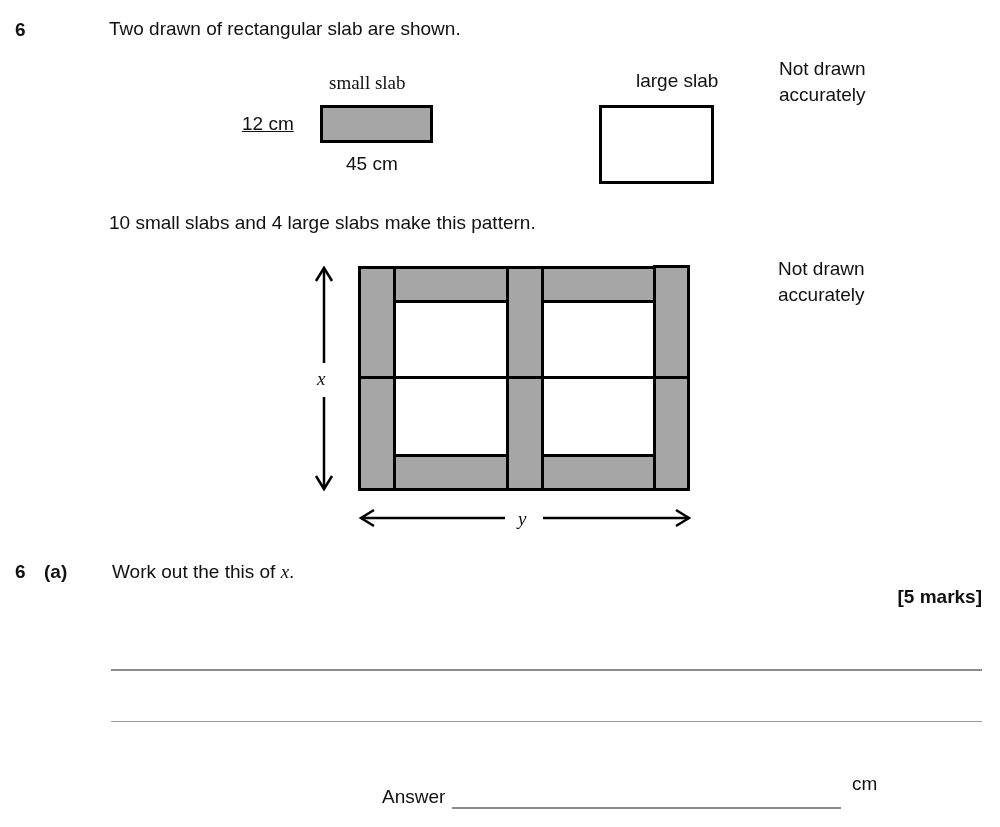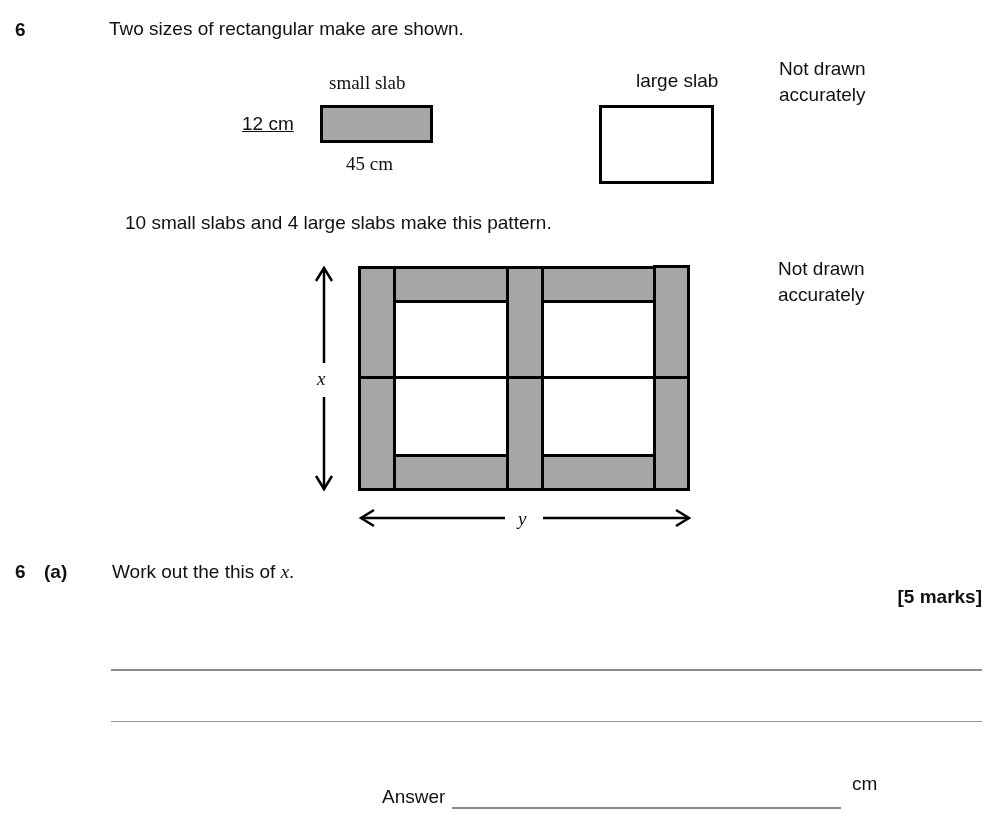--- a/index.html
+++ b/index.html
@@ -13,34 +13,34 @@
     .rect { position: absolute; box-sizing: border-box; border: 3px solid #000; }
     .gray { background: #a6a6a6; }
     .white { background: #ffffff; }
     svg { position: absolute; overflow: visible; }
     .rule { position: absolute; height: 0; }
   </style>
 </head>
 <body>
 
 <div class="abs bold" style="left:15px; top:20px;">6</div>
-<div class="abs" style="left:109px; top:19px;">Two sizes of rectangular make are shown.</div>
+<div class="abs" style="left:109px; top:19px;">Two drawn of rectangular slab are shown.</div>
 
 <div class="abs" style="left:329px; top:73px;font-family:Liberation Serif, serif;">small slab</div>
 <div class="abs" style="left:242px; top:114px;text-decoration:underline;">12 cm</div>
 <div class="rect gray" style="left:320px; top:105px; width:113px; height:38px;"></div>
-<div class="abs" style="left:346px; top:154px;font-family:Liberation Serif, serif;">45 cm</div>
+<div class="abs" style="left:346px; top:154px;">45 cm</div>
 
 <div class="abs" style="left:636px; top:71px;">large slab</div>
 <div class="rect white" style="left:599px; top:105px; width:115px; height:79px;"></div>
 
 <div class="abs" style="left:779px; top:59px;">Not drawn</div>
 <div class="abs" style="left:779px; top:85px;">accurately</div>
 
-<div class="abs" style="left:125px; top:213px;">10 small slabs and 4 large slabs make this pattern.</div>
+<div class="abs" style="left:109px; top:213px;">10 small slabs and 4 large slabs make this pattern.</div>
 
 <div class="abs" style="left:778px; top:259px;">Not drawn</div>
 <div class="abs" style="left:778px; top:285px;">accurately</div>
 
 <div>
 
   <div class="rect white" style="left:392px; top:299px; width:118px; height:83px;"></div>
   <div class="rect white" style="left:540px; top:299px; width:117px; height:83px;"></div>
   <div class="rect white" style="left:392px; top:376px; width:118px; height:81px;"></div>
   <div class="rect white" style="left:540px; top:376px; width:117px; height:81px;"></div>

